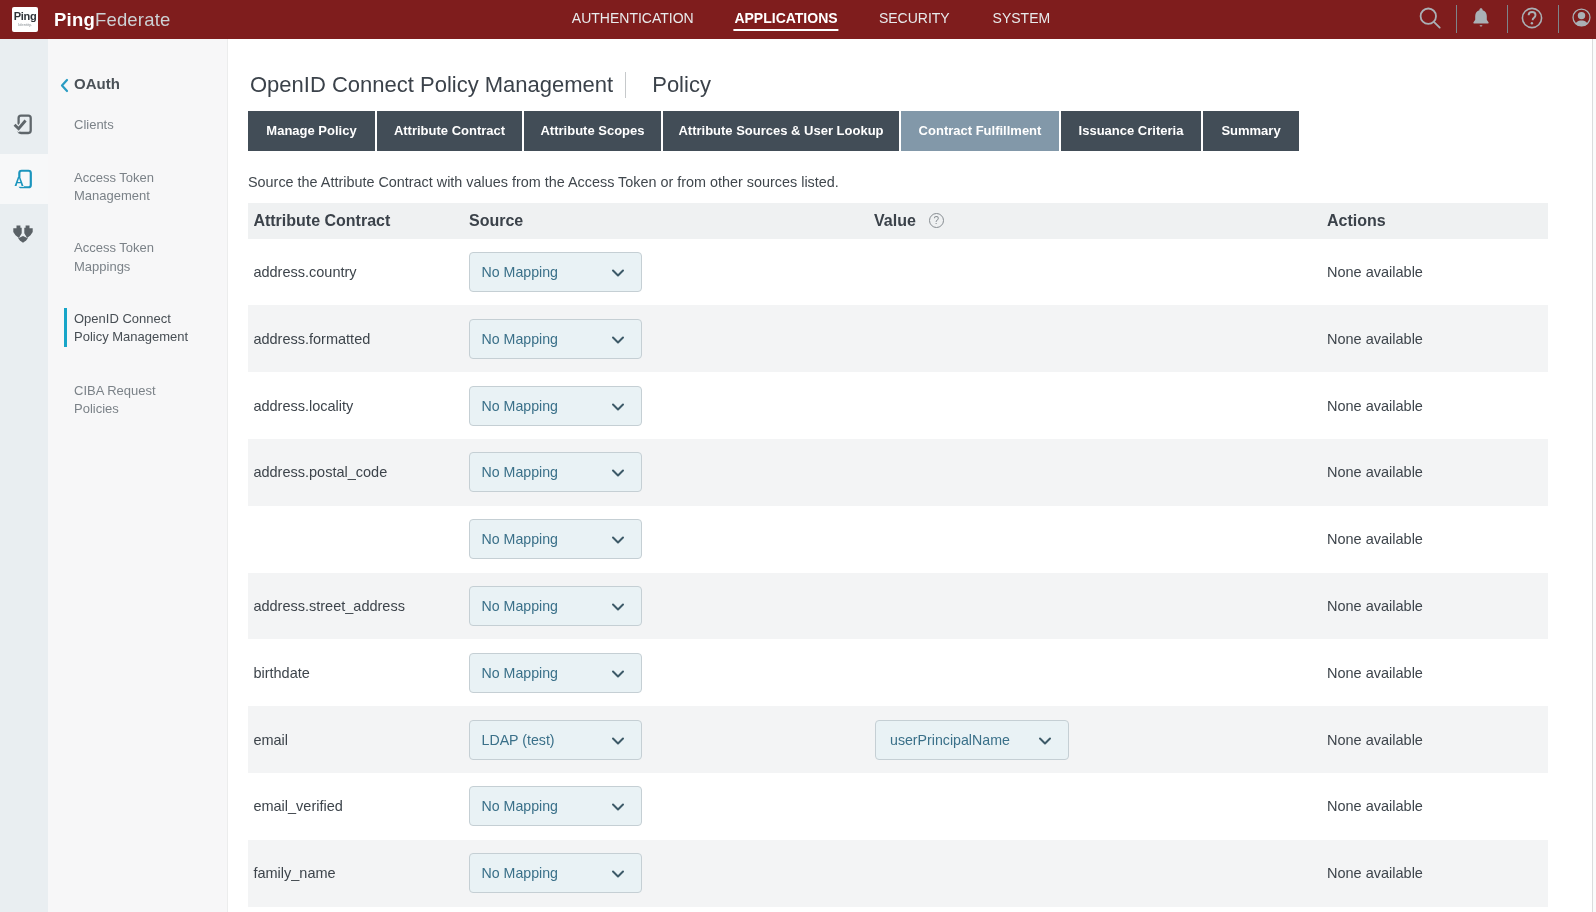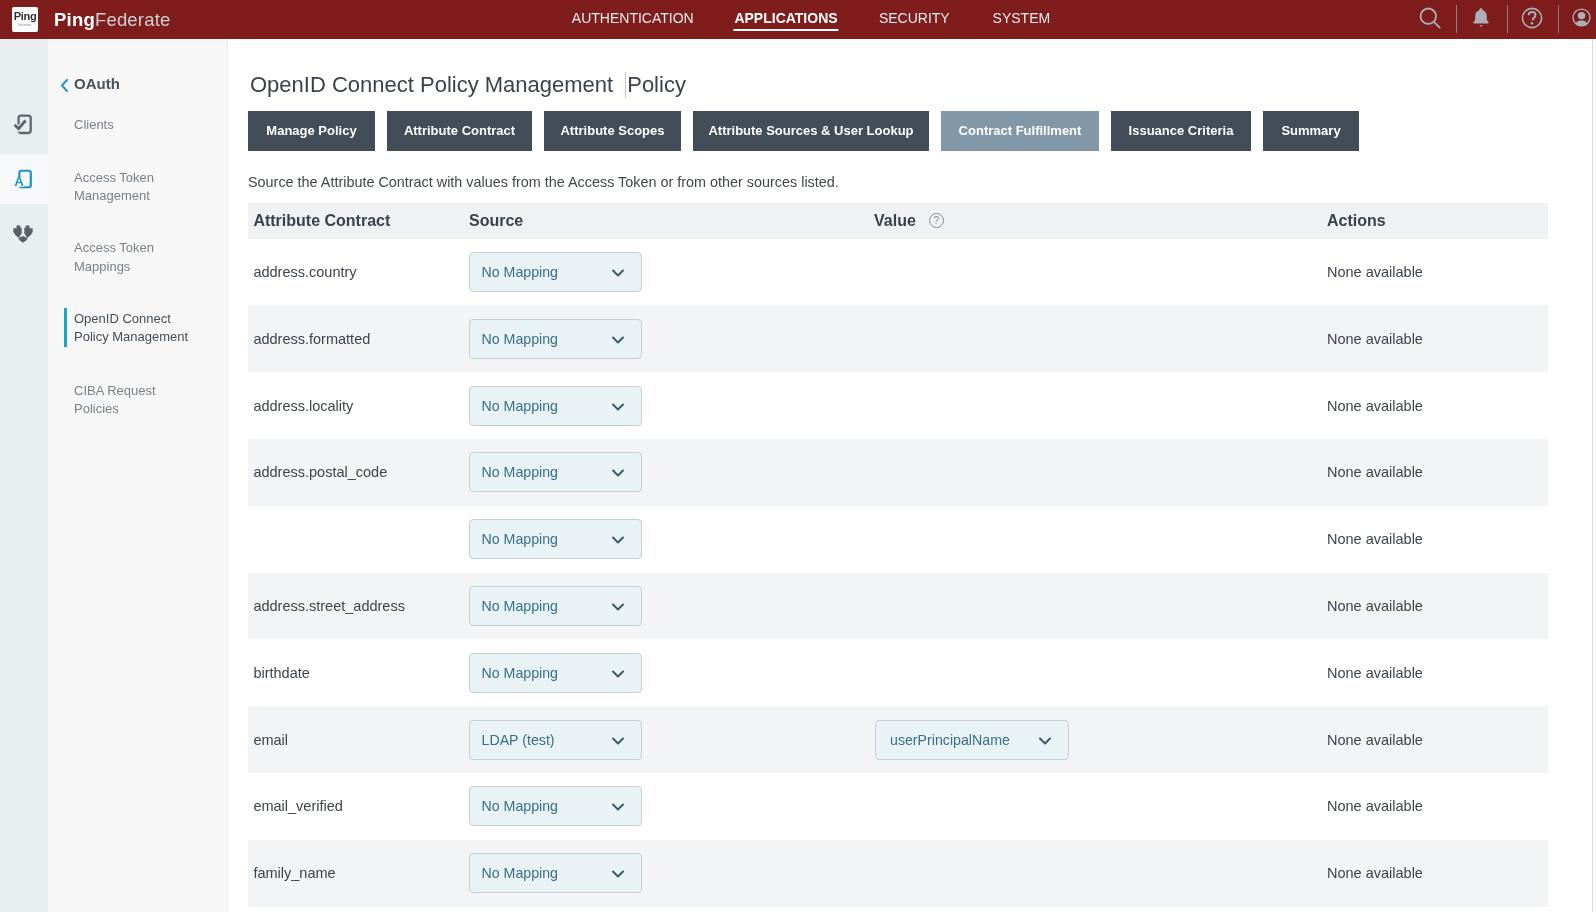--- a/index.html
+++ b/index.html
@@ -27,21 +27,21 @@
 .oauth { position:absolute; left:26px; top:36px; font-size:15px; font-weight:bold; color:#4a5157; }
 .oauth svg { position:absolute; left:-15px; top:3px; }
 .mi { position:absolute; left:26px; width:150px; font-size:13px; font-weight:normal; color:#7b8288; line-height:18.6px; }
 .mi.on { color:#474e54; }
 .tealbar { position:absolute; left:16px; width:3.2px; height:39.5px; background:#17a5c8; }
 
 
 .main { position:absolute; left:228px; top:39px; width:1364px; height:873px; background:#fff; }
 .title { position:absolute; left:22px; top:33px; font-size:22px; color:#3b424a; white-space:nowrap; }
 .title .bar { position:absolute; left:374.5px; top:0; width:1.5px; height:25.5px; background:#c6c9cb; }
-.tabs { position:absolute; left:20px; top:72px; height:39.5px; display:flex; gap:12px; }
+.tabs { position:absolute; left:20px; top:72px; height:39.5px; display:flex; gap:2px; }
 .tab { height:39.5px; background:#424d57; color:#fff; font-size:13px; font-weight:bold; display:flex; align-items:center; justify-content:center; }
 .tab.active { background:#8298a9; }
 .desc { position:absolute; left:20px; top:134.5px; font-size:14.4px; color:#40474d; }
 
 .table { position:absolute; left:20px; top:164px; width:1300px; }
 .thead { position:relative; height:35.7px; background:#eff1f2; }
 .thead .hc { position:absolute; top:0; height:35.7px; display:flex; align-items:center; font-size:16px; font-weight:bold; color:#3b424a; }
 .row { position:relative; height:66.8px; }
 .row.even { background:#f3f4f5;text-align:center; }
 .aname { position:absolute; left:5.4px; top:0; height:66.8px; display:flex; align-items:center; font-size:14.5px; color:#3d444b; }
@@ -124,21 +124,21 @@
       </svg>OAuth</div>
   <div class="mi" style="top:77px">Clients</div>
   <div class="mi" style="top:129.5px">Access Token<br>Management</div>
   <div class="mi" style="top:200px">Access Token<br>Mappings</div>
   <div class="tealbar" style="top:268.5px"></div>
   <div class="mi on" style="top:270.5px">OpenID Connect<br>Policy Management</div>
   <div class="mi" style="top:342.5px">CIBA Request<br>Policies</div>
 </div>
 
 <div class="main">
-  <div class="title">OpenID Connect Policy Management<span class="bar"></span><span style="margin-left:14px">Policy</span></div>
+  <div class="title">OpenID Connect Policy Management<span class="bar"></span><span style="margin-left:39px">Policy</span></div>
   <div class="tabs">
       <div class="tab" style="width:127px">Manage Policy</div>
       <div class="tab" style="width:145px">Attribute Contract</div>
       <div class="tab" style="width:137px">Attribute Scopes</div>
       <div class="tab" style="width:236px">Attribute Sources &amp; User Lookup</div>
       <div class="tab active" style="width:158px">Contract Fulfillment</div>
       <div class="tab" style="width:140px">Issuance Criteria</div>
       <div class="tab" style="width:96px">Summary</div>
     </div>
   <div class="desc">Source the Attribute Contract with values from the Access Token or from other sources listed.</div>

